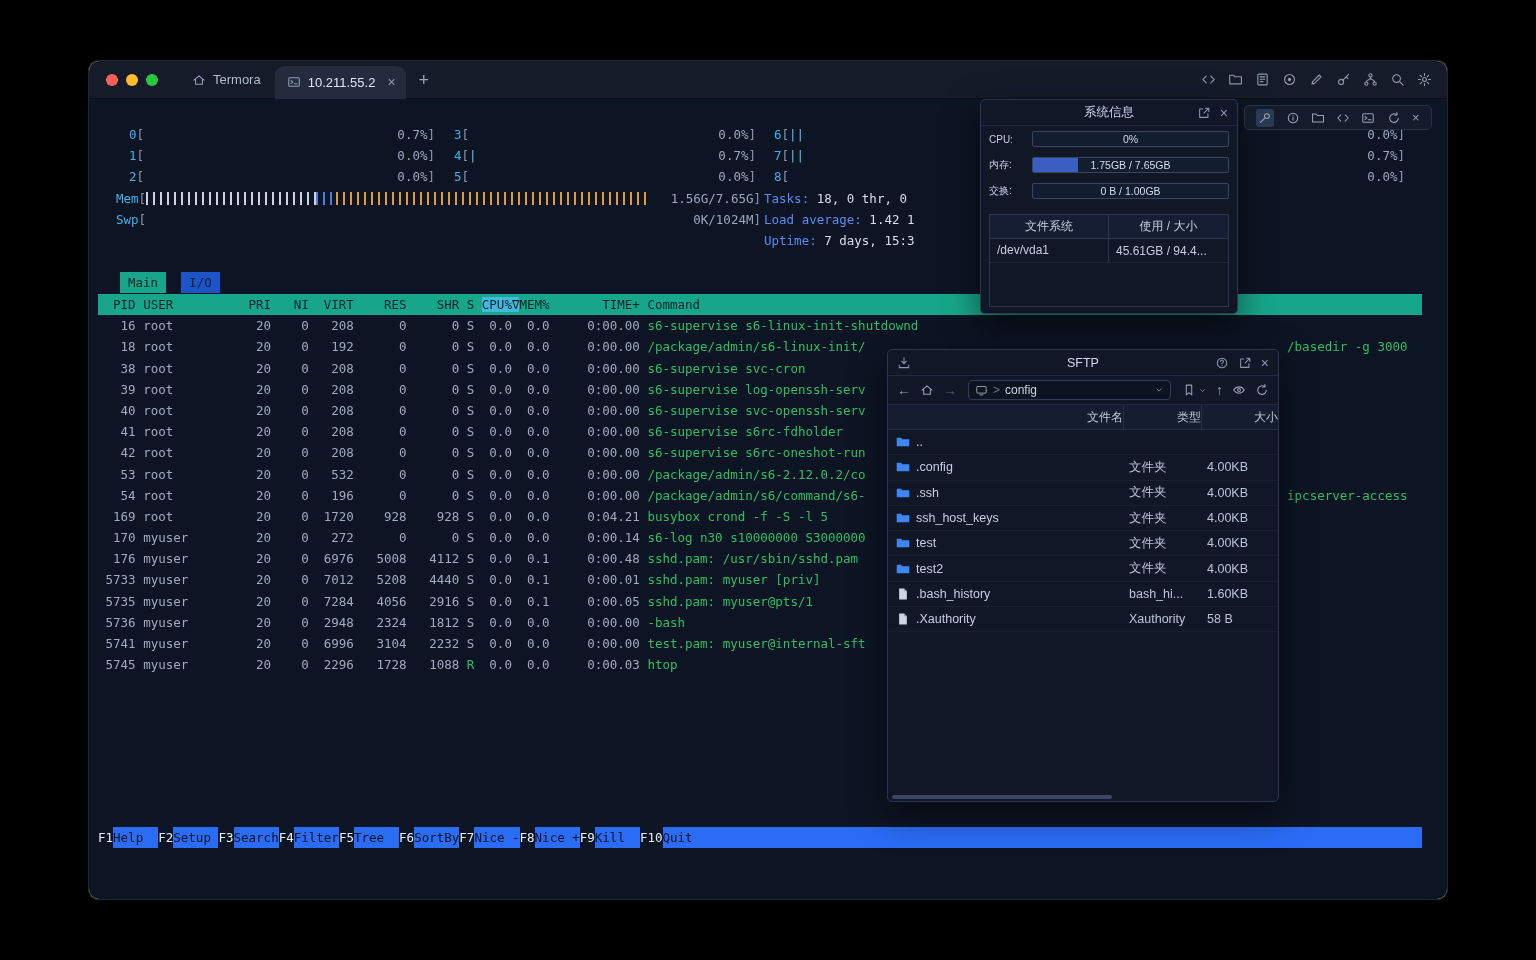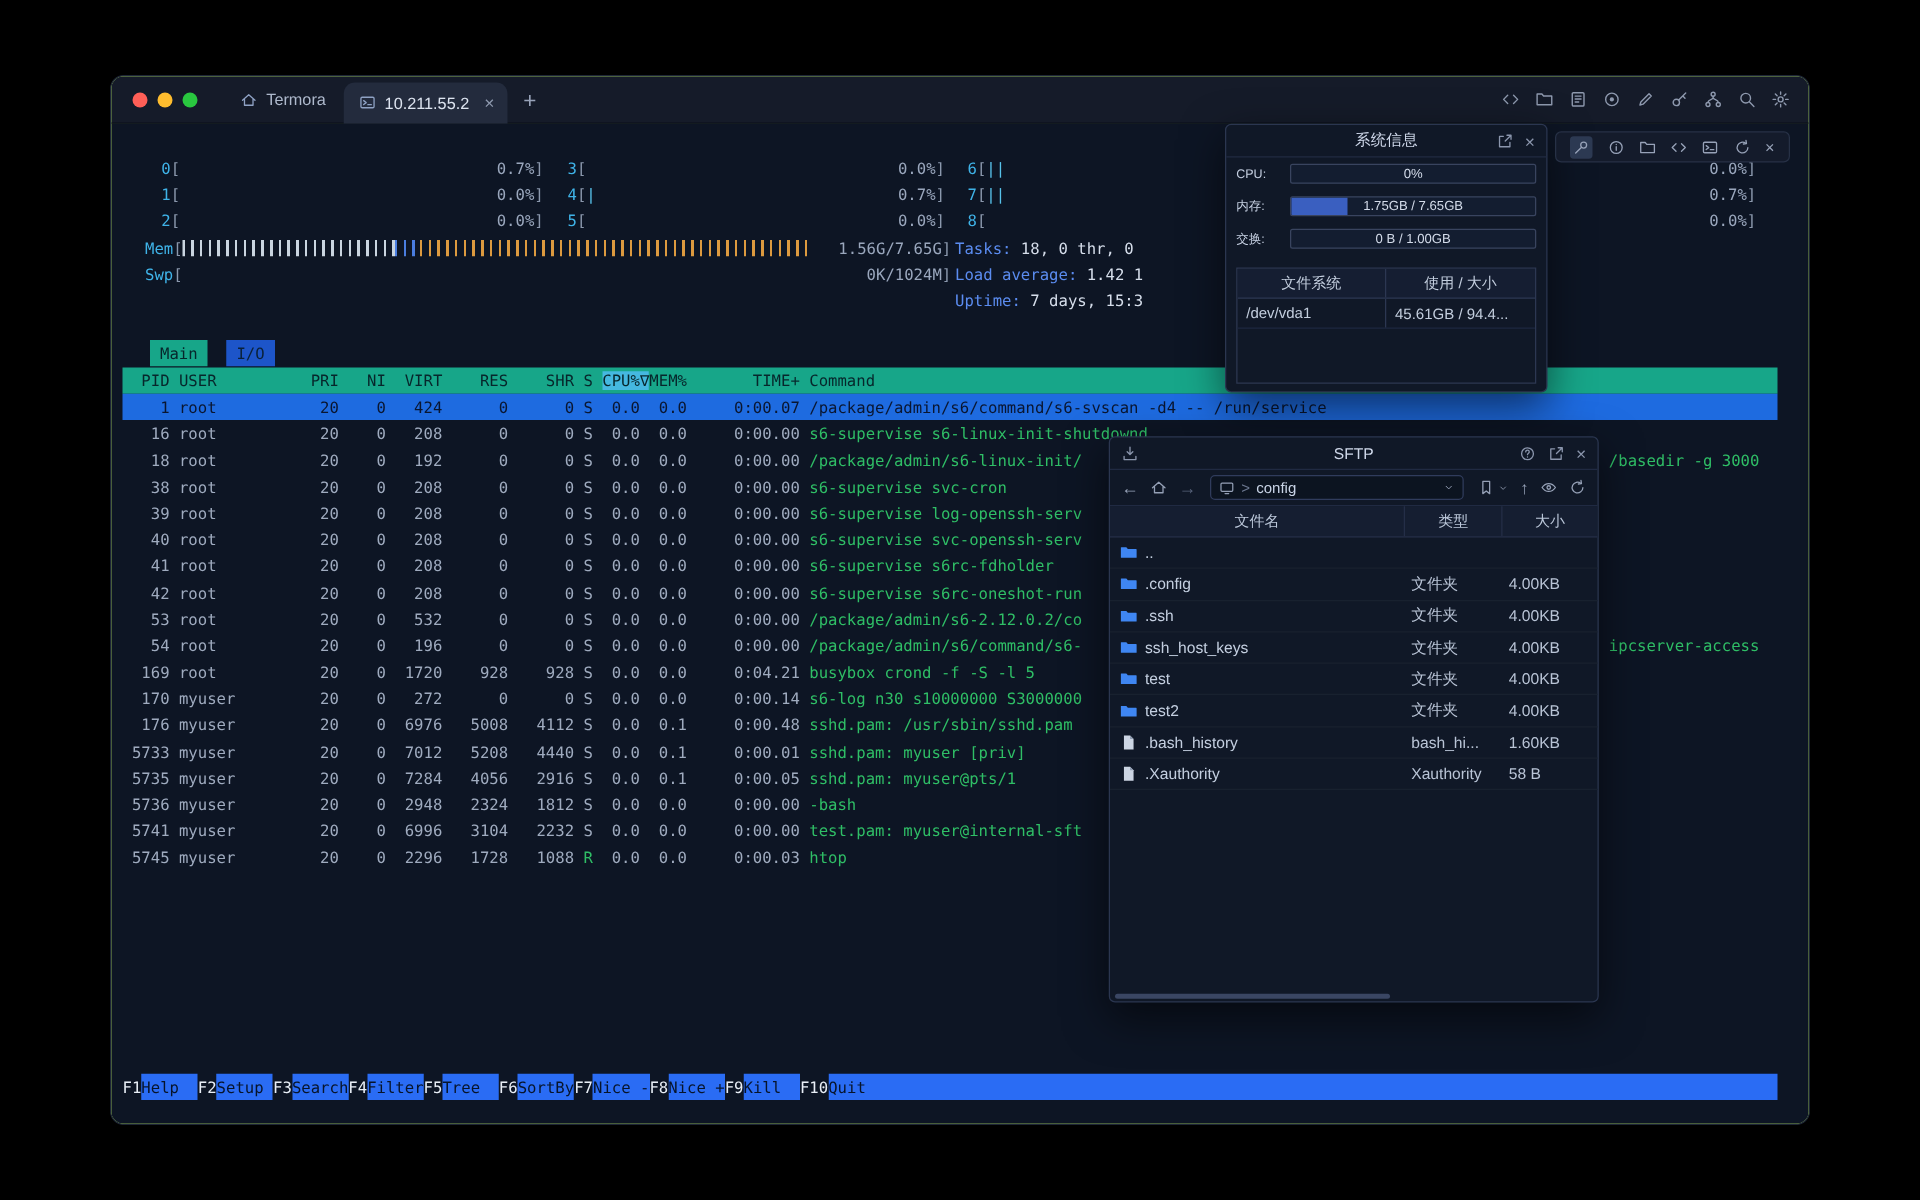--- a/index.html
+++ b/index.html
@@ -41,21 +41,21 @@
 .stab.io{background:#1d55c9;color:#0a2138}
 .ptable{position:absolute;left:9px;top:195px;width:1324px}
 .ptable .ln{height:21.2px;line-height:21.2px;white-space:pre;overflow:hidden}
 .phdr{background:#17a689;color:#07262b}
 .phdr .sort{background:#45b8e0;color:#07262b}
 .prow{color:#9fabbf}
 .prow .pcmd{color:#2fbe66}
 .prow .run{color:#2fbe66}
 .prow.sel{background:#1e6be0}
 .prow.sel span{color:#0a1630}
-.fnbar{position:absolute;left:9px;top:760px;width:1324px;height:21.2px;line-height:21.2px;display:flex;white-space:pre}
+.fnbar{position:absolute;left:9px;top:728px;width:1324px;height:21.2px;line-height:21.2px;display:flex;white-space:pre}
 .fnkey{color:#e8eef6}
 .fnlbl{background:#2a6cf4;color:#07142a}
 .fnfill{flex:1;background:#2a6cf4}
 
 .panel{position:absolute;background:#101827;border:1px solid #2b3650;box-shadow:0 12px 34px rgba(0,0,0,.55);border-radius:5px;font-family:"Liberation Sans",sans-serif}
 .ptitle{height:26px;display:flex;align-items:center;position:relative;border-bottom:1px solid #202a42;padding:0 9px}
 .ptxt{position:absolute;left:0;right:0;text-align:center;font-size:12.5px;color:#cfd8ea}
 .picons{margin-left:auto;display:flex;gap:9px;z-index:1;align-items:center}
 .picon{color:#8b96ad;font-size:14px;line-height:1;display:inline-flex;align-items:center}
 .picon svg{width:14px;height:14px}
@@ -80,21 +80,21 @@
 .navicon svg{width:14px;height:14px}
 .navicon.dim{color:#57627a}
 .navcaret{display:inline-flex;color:#95a0b6;margin-left:-7px}
 .navcaret svg{width:9px;height:9px}
 .pathbox{height:20px;border:1px solid #303c5c;background:#0c1420;border-radius:4px;display:flex;align-items:center;gap:5px;padding:0 6px;flex:1;margin:0 2px;color:#c9d4e6;font-size:12px}
 .pathbox .pbicon{display:inline-flex;color:#95a0b6}
 .pathbox .pbicon svg{width:13px;height:13px}
 .pathbox .sep{color:#6b778f}
 .pathbox .caret{margin-left:auto;display:inline-flex;color:#95a0b6}
 .pathbox .caret svg{width:10px;height:10px}
-.sftphead{display:grid;grid-template-columns:235px 78px 77px;height:25px;align-items:center;background:#151e31;border-bottom:1px solid #242e47;color:#bcc8da;font-size:12px;text-align:center}
+.sftphead{display:grid;grid-template-columns:235px 78px 77px;height:25px;align-items:center;background:#151e31;border-bottom:1px solid #242e47;color:#bcc8da;font-size:12px;text-align:right}
 .sftphead span{border-left:1px solid #242e47;height:100%;line-height:24px}
 .sftphead span:first-child{border-left:none}
 .frow{display:grid;grid-template-columns:235px 78px 77px;height:25.3px;align-items:center;border-bottom:1px solid #18212f;font-size:12.5px;color:#c4cfe0}
 .fname{display:flex;align-items:center;gap:6px;padding-left:8px;overflow:hidden;white-space:nowrap}
 .ficon{display:inline-flex}
 .ficon svg{width:14px;height:14px}
 .ftype,.fsize{color:#b9c4d6;padding-left:6px;white-space:nowrap;overflow:hidden}
 .hscroll{position:absolute;left:4px;bottom:2px;width:220px;height:4px;background:#3a4663;border-radius:2px}
 .sidetools{position:absolute;left:1155px;top:44px;width:188px;height:25px;background:#141b2b;border:1px solid #273146;border-radius:5px;display:flex;align-items:center;justify-content:space-evenly;z-index:30}
 .ticon{color:#97a2b8;display:inline-flex;font-size:13px;line-height:1}
@@ -217,21 +217,20 @@
     <div class="hinfo" style="top:131px"><span class="ilbl">Uptime: </span><span class="ival">7 days, 15:3</span></div>
 
     <div class="stabs">
       <span class="stab active">Main</span>
       <span class="stab io">I/O</span>
     </div>
 
     <div class="ptable">
       <div class="ln phdr" id="phdr"><span>  PID USER          PRI   NI  VIRT    RES    SHR S </span><span class="sort">CPU%∇</span><span>MEM%       TIME+ Command</span></div>
       <div id="prows">
-          <div class="ln prow sel"><span class="pnum">    1 root           20    0   424      0      0 </span><span class="pnum">S</span><span class="pnum">  0.0  0.0     0:00.07 </span><span class="pcmd">/package/admin/s6/command/s6-svscan -d4 -- /run/service</span></div>
           <div class="ln prow"><span class="pnum">   16 root           20    0   208      0      0 </span><span class="pnum">S</span><span class="pnum">  0.0  0.0     0:00.00 </span><span class="pcmd">s6-supervise s6-linux-init-shutdownd</span></div>
           <div class="ln prow"><span class="pnum">   18 root           20    0   192      0      0 </span><span class="pnum">S</span><span class="pnum">  0.0  0.0     0:00.00 </span><span class="pcmd">/package/admin/s6-linux-init/                                                        /basedir -g 3000</span></div>
           <div class="ln prow"><span class="pnum">   38 root           20    0   208      0      0 </span><span class="pnum">S</span><span class="pnum">  0.0  0.0     0:00.00 </span><span class="pcmd">s6-supervise svc-cron</span></div>
           <div class="ln prow"><span class="pnum">   39 root           20    0   208      0      0 </span><span class="pnum">S</span><span class="pnum">  0.0  0.0     0:00.00 </span><span class="pcmd">s6-supervise log-openssh-serv</span></div>
           <div class="ln prow"><span class="pnum">   40 root           20    0   208      0      0 </span><span class="pnum">S</span><span class="pnum">  0.0  0.0     0:00.00 </span><span class="pcmd">s6-supervise svc-openssh-serv</span></div>
           <div class="ln prow"><span class="pnum">   41 root           20    0   208      0      0 </span><span class="pnum">S</span><span class="pnum">  0.0  0.0     0:00.00 </span><span class="pcmd">s6-supervise s6rc-fdholder</span></div>
           <div class="ln prow"><span class="pnum">   42 root           20    0   208      0      0 </span><span class="pnum">S</span><span class="pnum">  0.0  0.0     0:00.00 </span><span class="pcmd">s6-supervise s6rc-oneshot-run</span></div>
           <div class="ln prow"><span class="pnum">   53 root           20    0   532      0      0 </span><span class="pnum">S</span><span class="pnum">  0.0  0.0     0:00.00 </span><span class="pcmd">/package/admin/s6-2.12.0.2/co</span></div>
           <div class="ln prow"><span class="pnum">   54 root           20    0   196      0      0 </span><span class="pnum">S</span><span class="pnum">  0.0  0.0     0:00.00 </span><span class="pcmd">/package/admin/s6/command/s6-                                                        ipcserver-access</span></div>
           <div class="ln prow"><span class="pnum">  169 root           20    0  1720    928    928 </span><span class="pnum">S</span><span class="pnum">  0.0  0.0     0:04.21 </span><span class="pcmd">busybox crond -f -S -l 5</span></div>

